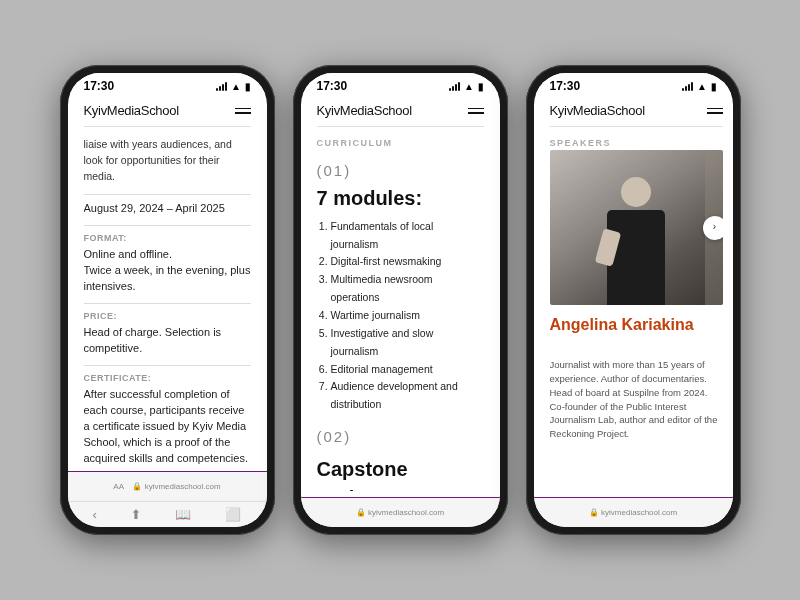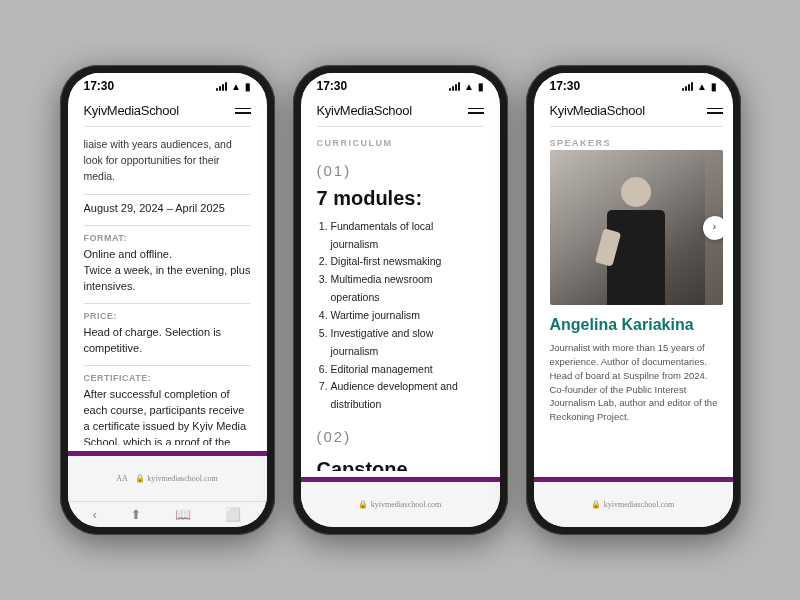--- a/index.html
+++ b/index.html
@@ -206,40 +206,39 @@
       background: linear-gradient(145deg, #c0bbb5 0%, #8a8580 40%, #5a5550 70%, #3a3530 100%);
       border-radius: 2px;
       margin-bottom: 8px;
       position: relative;
       overflow: hidden;
     }
 
     .speaker-name {
       font-size: 16px;
       font-weight: 700;
-      color: #0f766e;
-      margin-bottom: 5px;
+      color: #c2410c;
+      margin-bottom: 22px;
     }
 
     .speaker-bio {
       font-size: 9.5px;
       color: #555;
       line-height: 1.45;
     }
 
     
     .browser-bar {
       background: #f5f5f5;
-      border-top: 5px solid #701a75;
-      padding: 18px 10px;
+      border-top: 1px solid #701a75;
+      padding: 10px 10px;
       display: flex;
       align-items: center;
       justify-content: center;
       flex-shrink: 0;
-      font-family: Liberation Serif, serif;
     }
 
     .browser-url {
       font-size: 8px;
       color: #888;
     }
 
     
     .ios-bottom {
       background: #f5f5f5;

